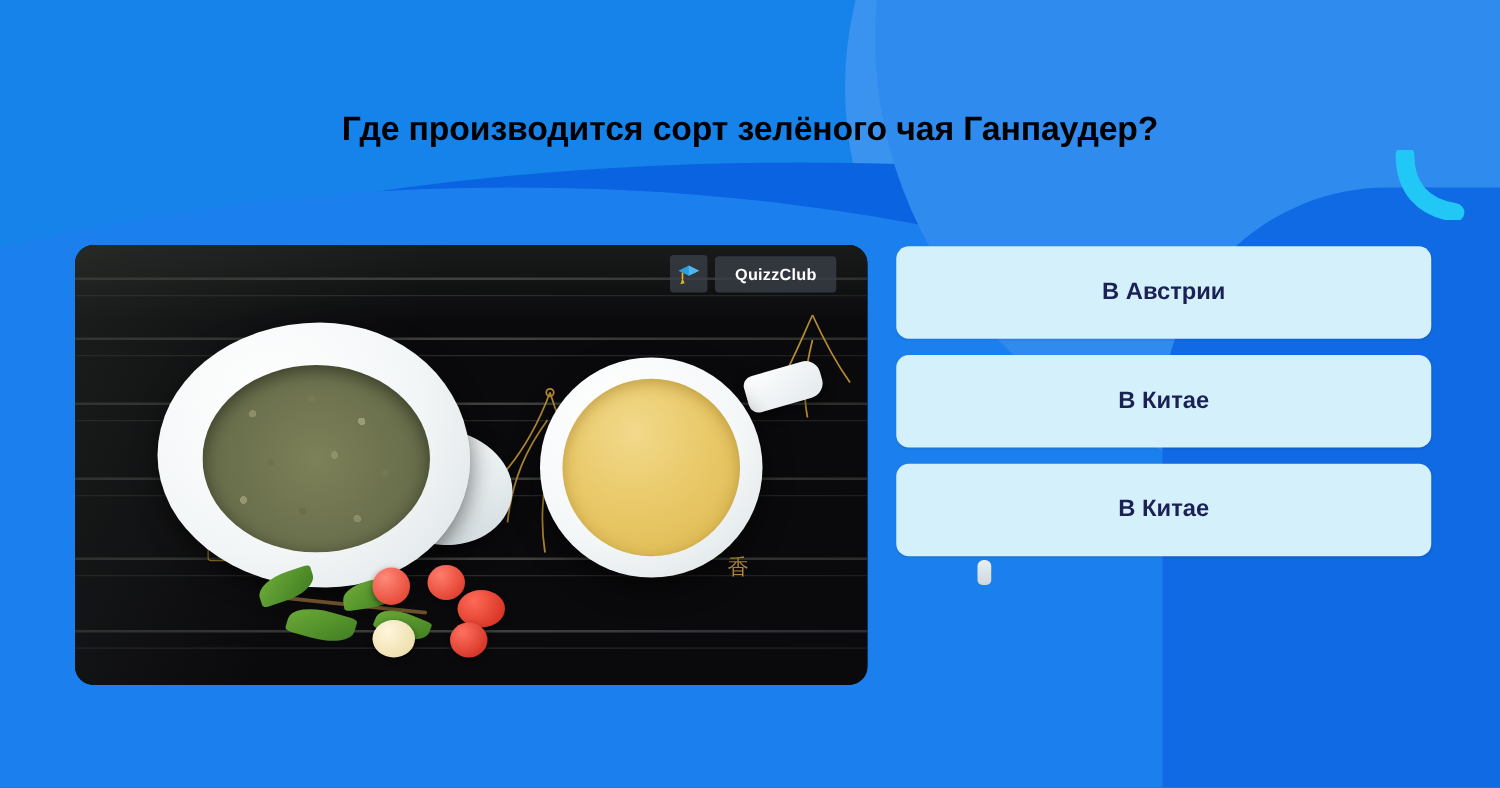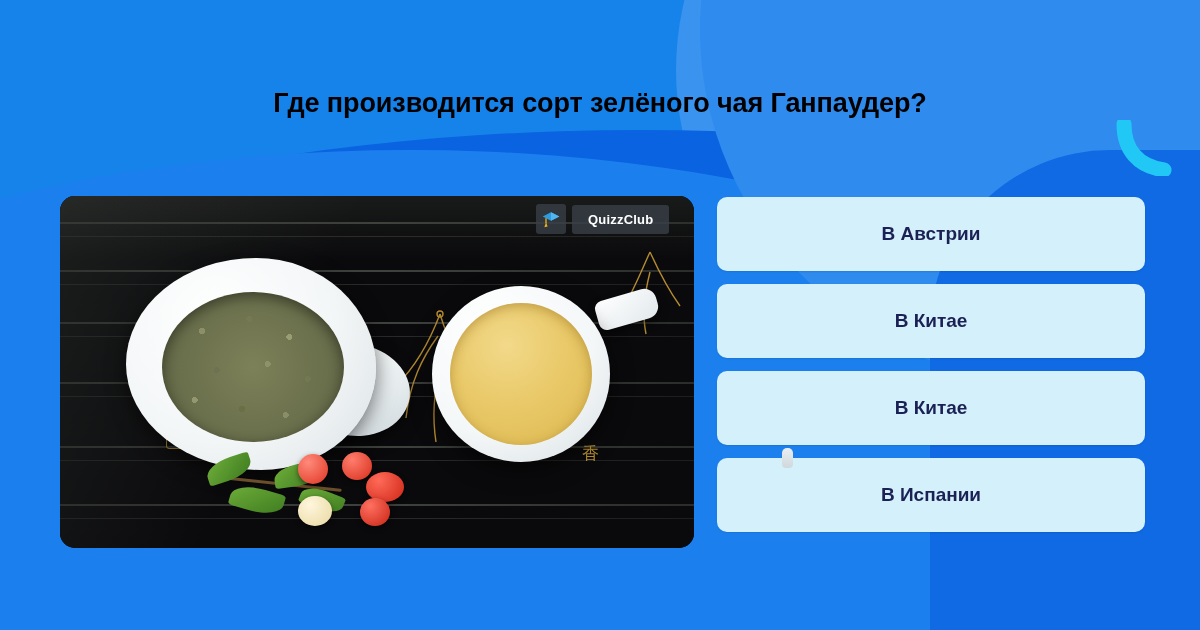--- a/index.html
+++ b/index.html
@@ -359,20 +359,17 @@
   <div class="answers">
     <div class="answer">
       <span>В Австрии</span>
     </div>
     <div class="answer">
       <span>В Китае</span>
     </div>
     <div class="answer">
       <span>В Китае</span>
     </div>
-    <div class="answer">
-      <span>В Испании</span>
-    </div>
   </div>
 
   <div class="artifact"></div>
 
 </div>
 
 </body></html>

